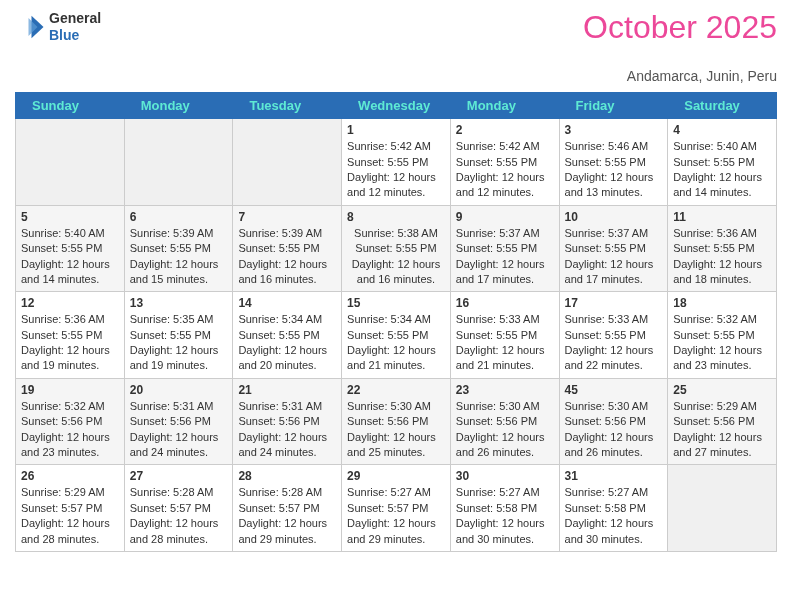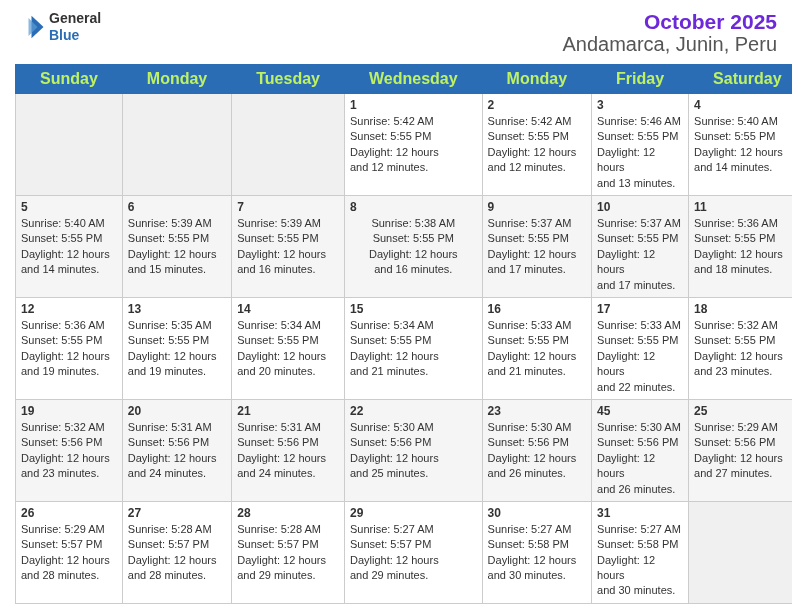--- a/index.html
+++ b/index.html
@@ -35,40 +35,41 @@
     }
     .logo-blue { color: #2a6db5; }
     .logo-icon {
       width: 30px;
       height: 30px;
     }
     .title-block {
       text-align: right;
     }
     .month-title {
-      font-size: 21px;
-      font-weight: bold;
-      color: #6d28d9;
+      font-size: 32px;
+      font-weight: normal;
+      color: #ec4899;
       line-height: 1.1;
     }
     .subtitle {
-      font-size: 20px;
+      font-size: 14px;
       color: #555;
+      margin-top: 23px;
     }
     .calendar {
       width: 100%;
       border-collapse: collapse;
       border: 1px solid #ccc;
     }
     .calendar th {
       background-color: #2a6db5;
-      color: #bef264;
-      font-size: 16px;
+      color: #5eead4;
+      font-size: 13px;
       font-weight: bold;
-      padding: 5px 24px;
+      padding: 5px 16px;
       text-align: left;
       border: 1px solid #2a6db5;
     }
     .calendar td {
       vertical-align: top;
       border: 1px solid #ccc;
       padding: 4px 5px;
       width: calc(100% / 7);
       min-height: 70px;
       font-size: 10.5px;

